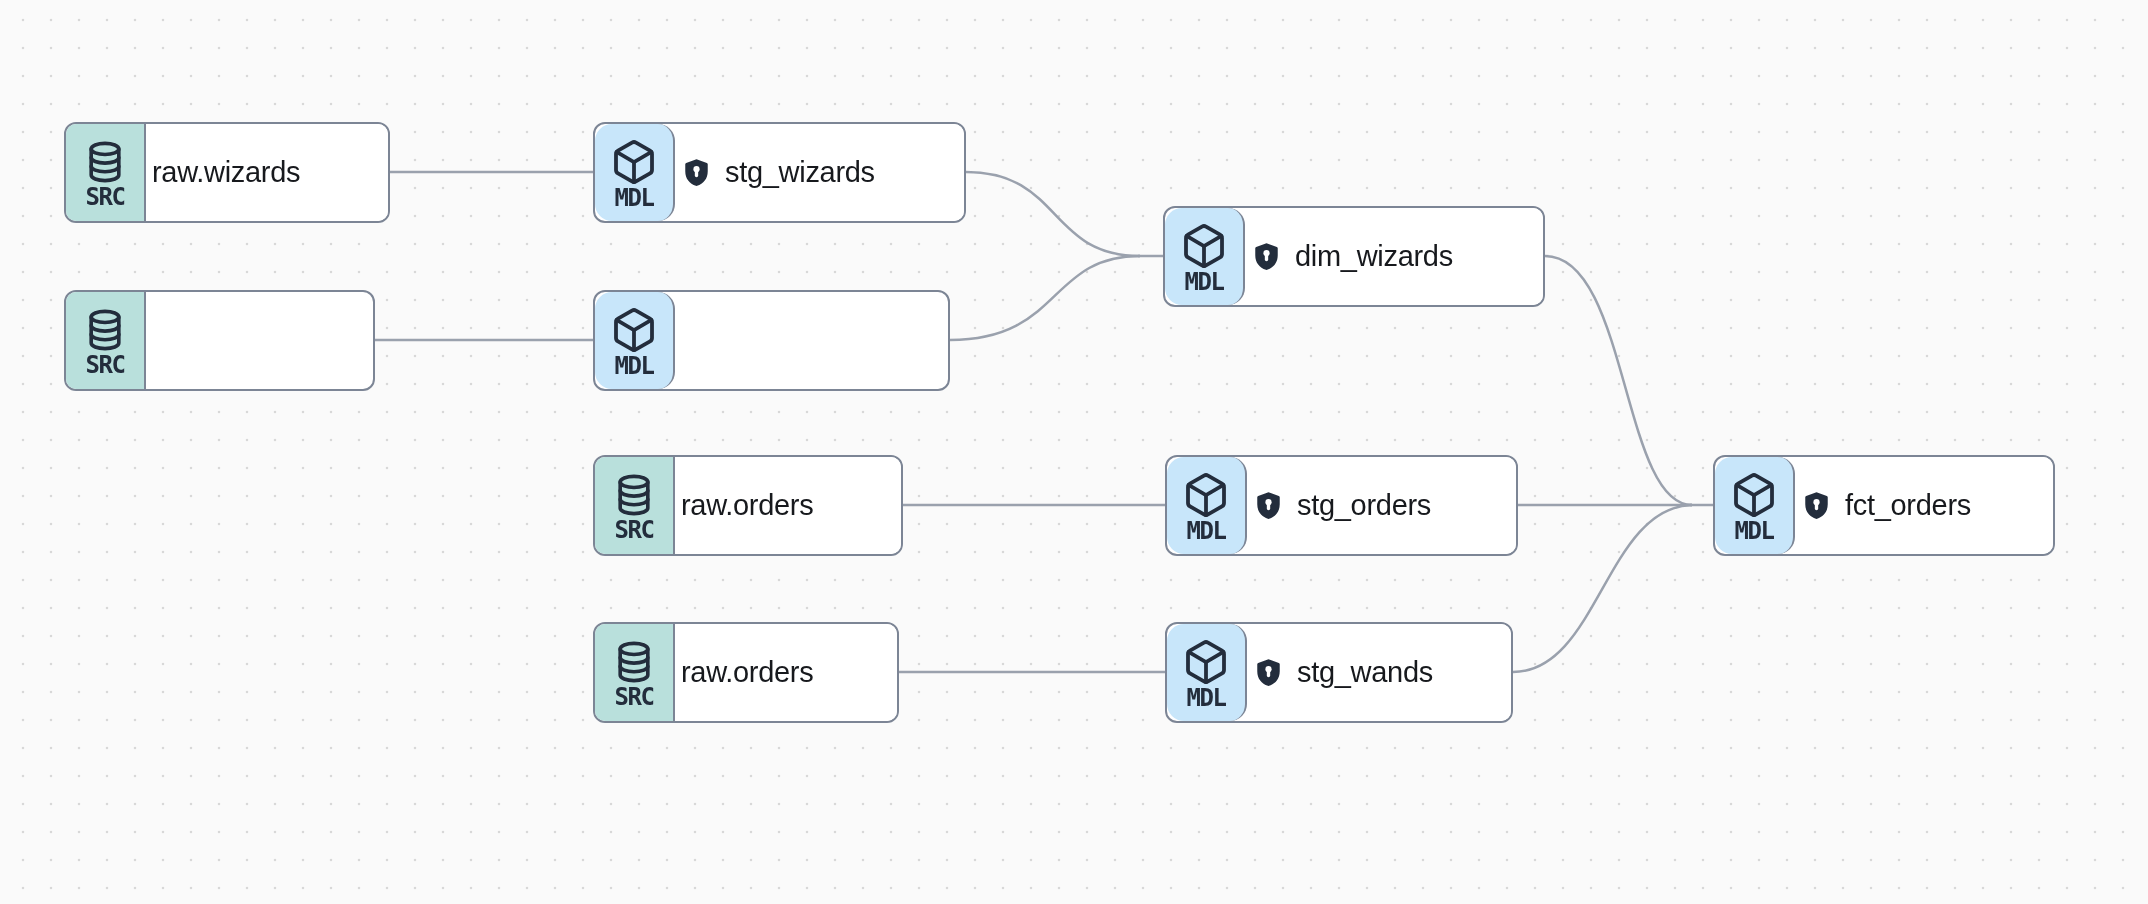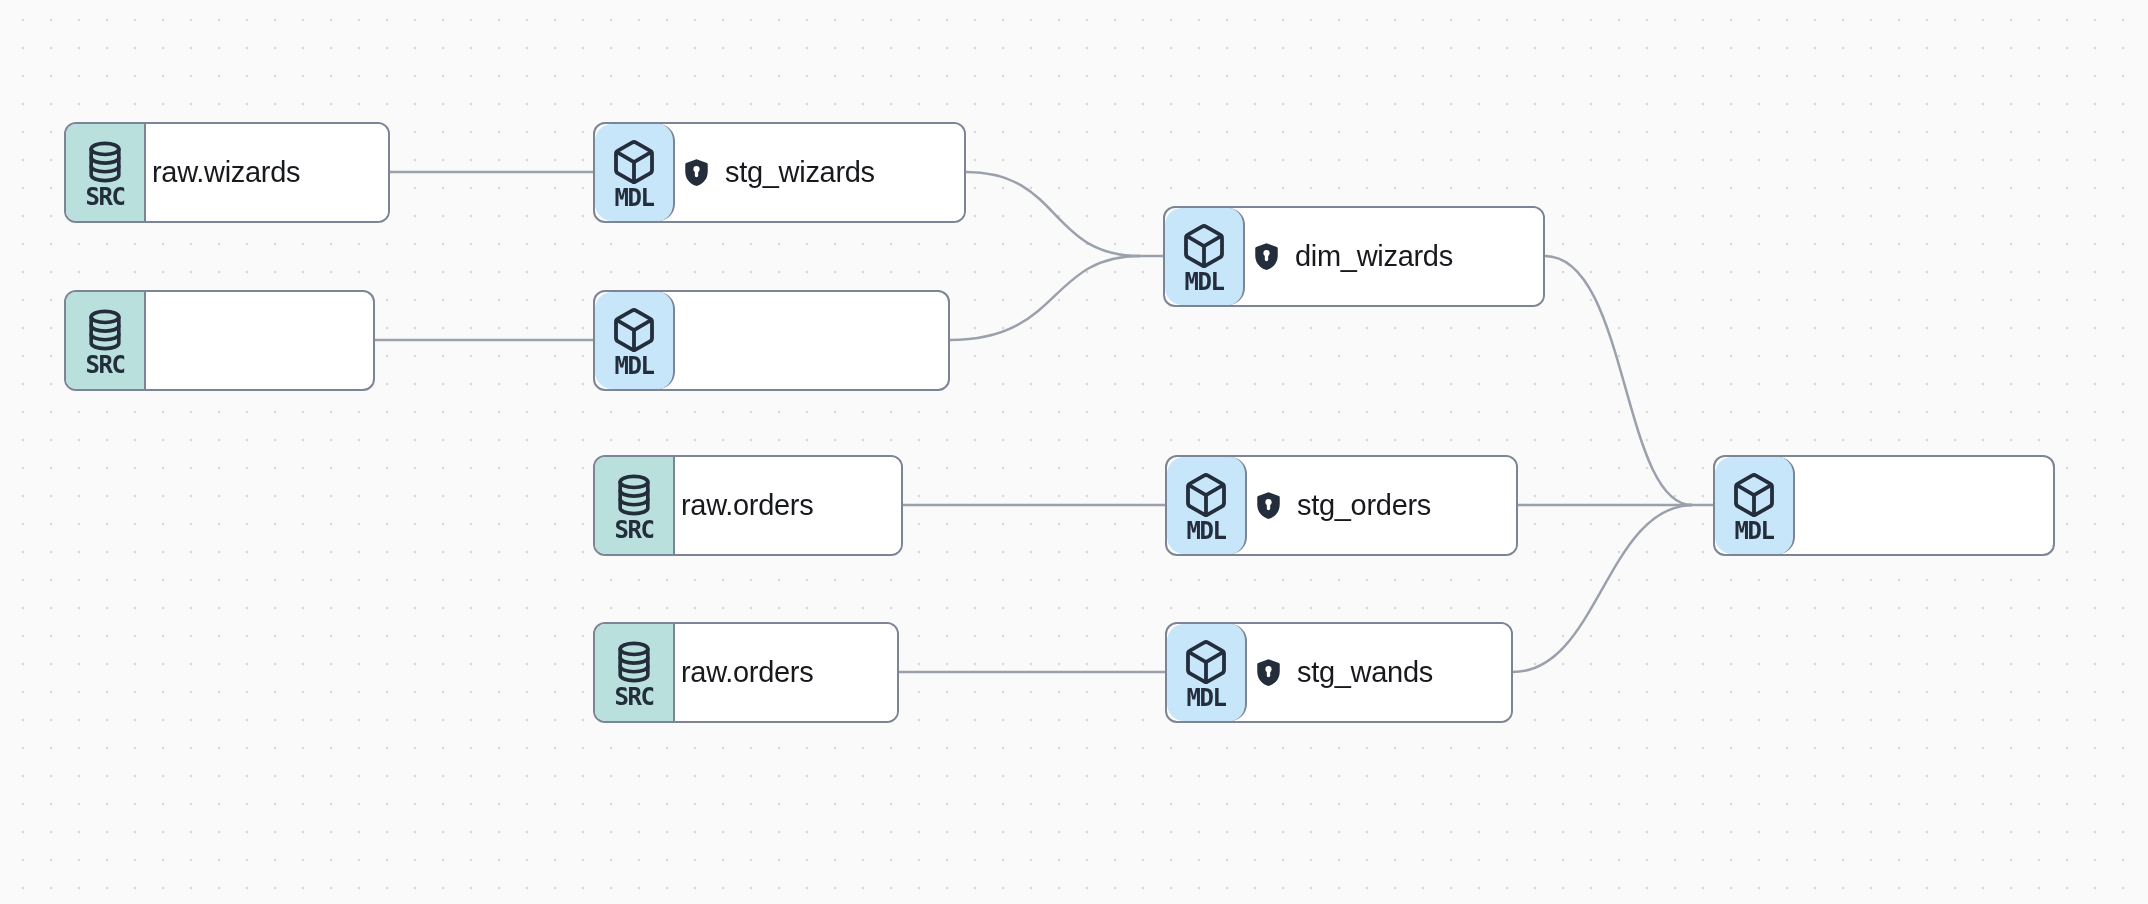--- a/index.html
+++ b/index.html
@@ -235,15 +235,25 @@
     <div class="badge mdl">
       <span class="icon">
         <svg viewBox="0 0 24 24" width="48" height="48" fill="none" stroke="currentColor" stroke-width="1.9" stroke-linecap="round" stroke-linejoin="round">
             <path d="M21 16V8a2 2 0 0 0-1-1.73l-7-4a2 2 0 0 0-2 0l-7 4A2 2 0 0 0 3 8v8a2 2 0 0 0 1 1.73l7 4a2 2 0 0 0 2 0l7-4A2 2 0 0 0 21 16z"></path>
             <polyline points="3.27 6.96 12 12.01 20.73 6.96"></polyline>
             <line x1="12" y1="22.08" x2="12" y2="12"></line>
           </svg>
       </span>
       <span class="badge-label">MDL</span>
     </div>
+    <div class="body">
+      <span class="shield">
+        <svg viewBox="0 0 24 24" width="31" height="31">
+            <path fill="currentColor" d="M12 1.8l8 2.9c.4.15.7.53.7.97V11c0 5.9-3.4 9.6-8.2 11.3a1.4 1.4 0 0 1-1 0C6.7 20.6 3.3 16.9 3.3 11V5.67c0-.44.3-.82.7-.97z"></path>
+            <circle cx="12" cy="9.4" r="2.4" fill="#fff"></circle>
+            <rect x="10.7" y="10.4" width="2.6" height="5.2" rx="1.3" fill="#fff"></rect>
+          </svg>
+      </span>
+      <span class="name">fct_orders</span>
+    </div>
   </div>
 
 </div>
 
 </body></html>

